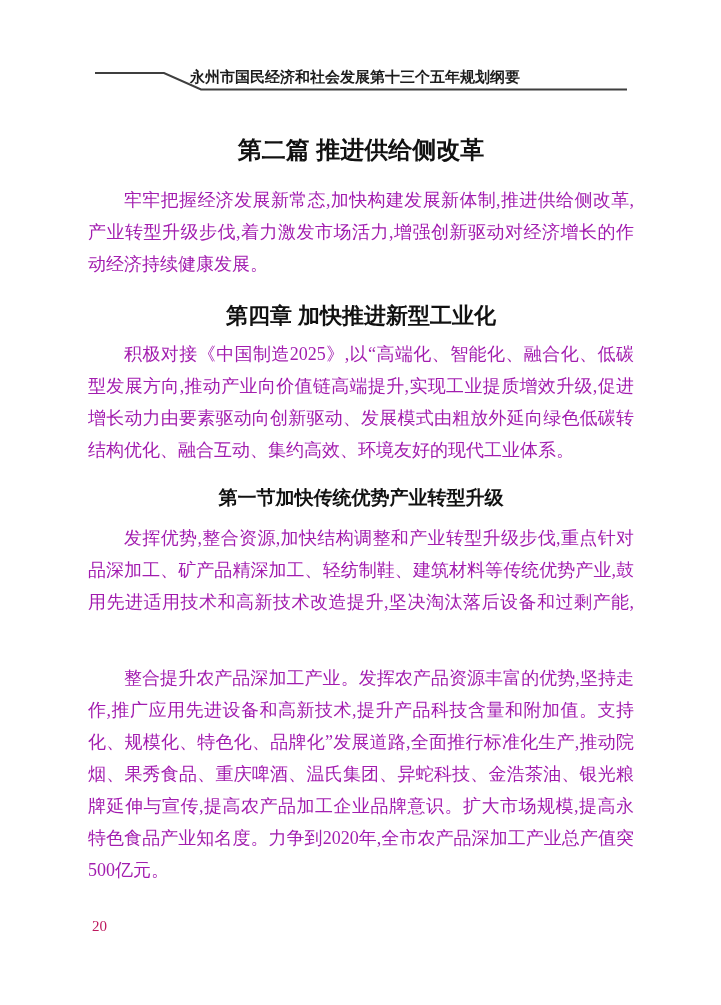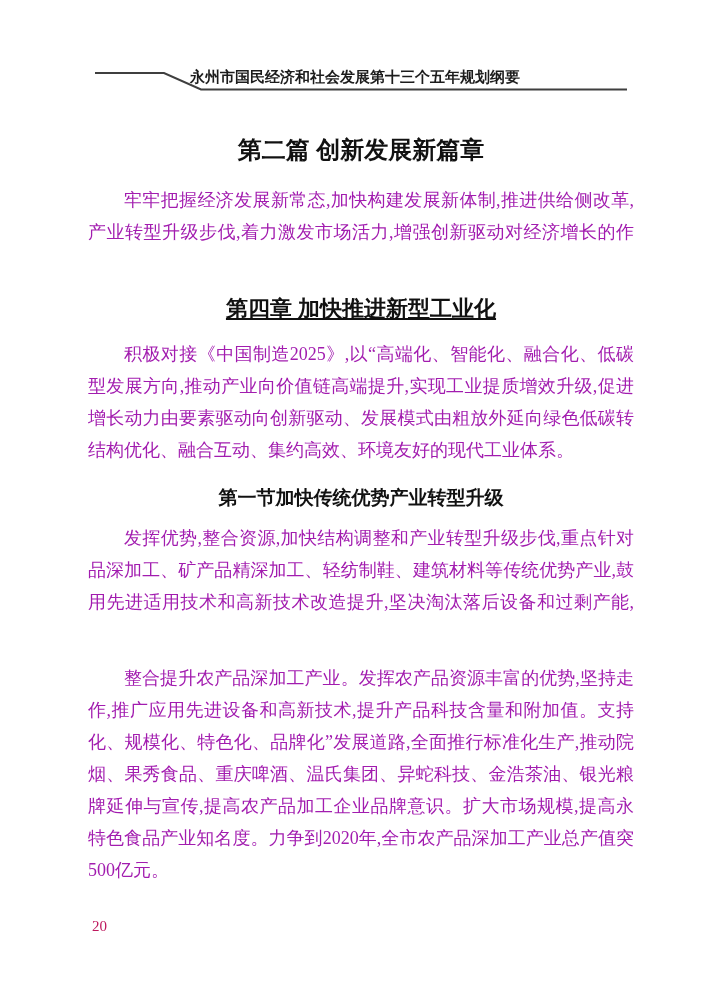--- a/index.html
+++ b/index.html
@@ -42,21 +42,21 @@
     position: absolute;
     left: 88px;
     width: 546px;
     text-align: center;
     font-family: "Liberation Sans", "DejaVu Sans", sans-serif;
     font-weight: bold;
     white-space: nowrap;
     color: #111111;
   }
   .part-title    { top: 134px; font-size: 24px; line-height: 32px; }
-  .chapter-title { top: 294px; font-size: 22px; line-height: 30px; text-decoration: underline; }
+  .chapter-title { top: 301px; font-size: 22px; line-height: 30px; }
   .section-title { top: 485px; font-size: 19px; line-height: 26px; }
   .para {
     position: absolute;
     left: 88px;
     width: 546px;
     font-size: 18px;
     color: #a21caf;
   }
   .para-1 { top: 184px; }
   .para-2 { top: 338px; }
@@ -83,25 +83,26 @@
 <body>
 
 <div class="page">
 
   <svg class="header-rule" viewBox="0 0 721 110" xmlns="http://www.w3.org/2000/svg" aria-hidden="true">
     <polyline points="95,73 164,73 201,89.5 627,89.5" fill="none" stroke="#3f3f3f" stroke-width="2"></polyline>
   </svg>
 
   <div class="header-title">永州市国民经济和社会发展第十三个五年规划纲要</div>
 
-  <div class="heading part-title">第二篇 创新发展新篇章</div>
+  <div class="heading part-title">第二篇 推进供给侧改革</div>
 
   <div class="para para-1">
       <div class="tline tline-first">牢牢把握经济发展新常态,加快构建发展新体制,推进供给侧改革,加快</div>
       <div class="tline">产业转型升级步伐,着力激发市场活力,增强创新驱动对经济增长的作用,推</div>
+      <div class="tline tline-last">动经济持续健康发展。</div>
     </div>
 
   <div class="heading chapter-title">第四章 加快推进新型工业化</div>
 
   <div class="para para-2">
       <div class="tline tline-first">积极对接《中国制造2025》,以“高端化、智能化、融合化、低碳化”为工业转</div>
       <div class="tline">型发展方向,推动产业向价值链高端提升,实现工业提质增效升级,促进产业</div>
       <div class="tline">增长动力由要素驱动向创新驱动、发展模式由粗放外延向绿色低碳转变,构建</div>
       <div class="tline tline-last">结构优化、融合互动、集约高效、环境友好的现代工业体系。</div>
     </div>

